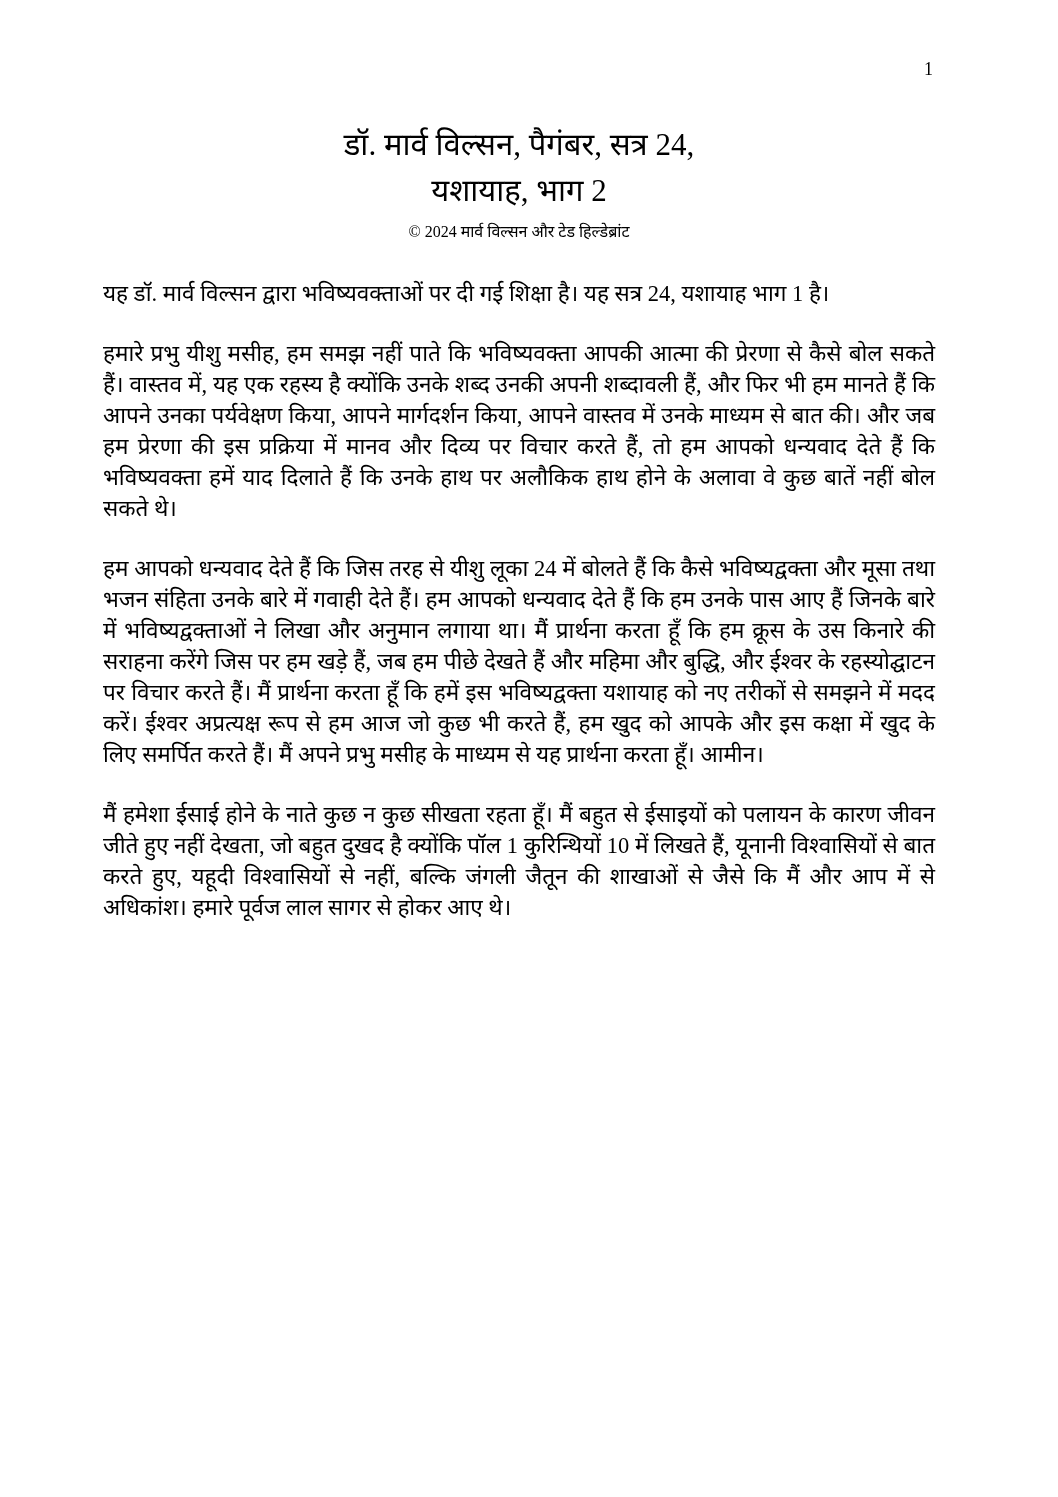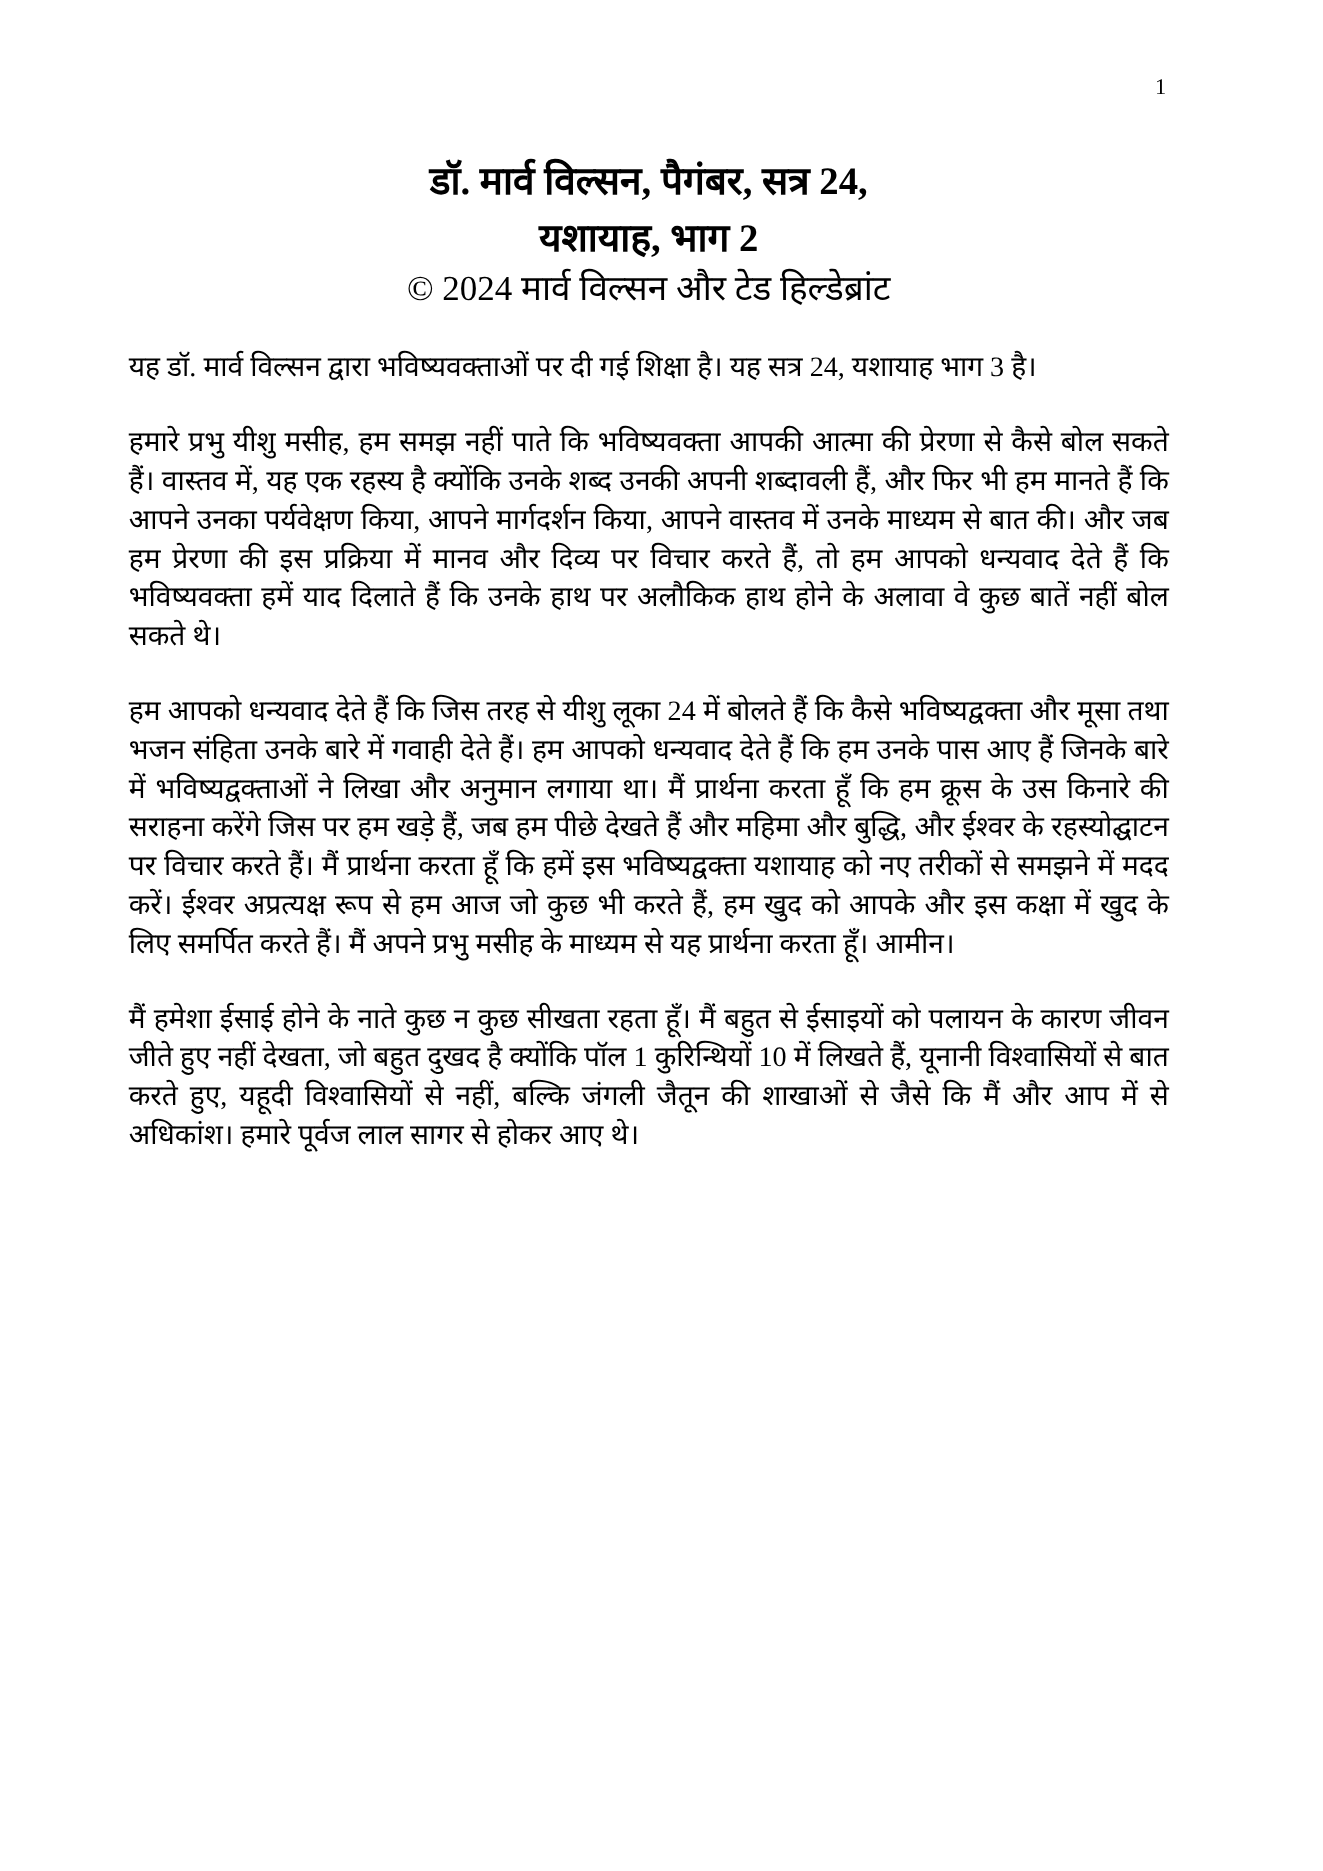--- a/index.html
+++ b/index.html
@@ -24,28 +24,28 @@
     color: #000000;
   }
   .content {
     position: absolute;
     left: 103px;
     top: 122px;
     width: 832px;
   }
   .doc-title {
     text-align: center;
-    font-weight: bold;
+    font-weight: normal;
     font-size: 31px;
     line-height: 46px;
     color: #000000;
   }
   .copyright {
     text-align: center;
-    font-size: 28px;
+    font-size: 16px;
     line-height: 28px;
     margin-top: 4px;
     color: #000000;
   }
   .paragraphs {
     margin-top: 32px;
   }
   .para {
     font-size: 22.5px;
     line-height: 31px;
@@ -61,18 +61,18 @@
 
 <div class="content">
   <div class="doc-title">
     <div>डॉ. मार्व विल्सन, पैगंबर, सत्र 24,</div>
     <div>यशायाह, भाग 2</div>
   </div>
 
   <div class="copyright">© 2024 मार्व विल्सन और टेड हिल्डेब्रांट</div>
 
   <div class="paragraphs">
-      <p class="para">यह डॉ. मार्व विल्सन द्वारा भविष्यवक्ताओं पर दी गई शिक्षा है। यह सत्र 24, यशायाह भाग 3 है।</p>
+      <p class="para">यह डॉ. मार्व विल्सन द्वारा भविष्यवक्ताओं पर दी गई शिक्षा है। यह सत्र 24, यशायाह भाग 1 है।</p>
       <p class="para">हमारे प्रभु यीशु मसीह, हम समझ नहीं पाते कि भविष्यवक्ता आपकी आत्मा की प्रेरणा से कैसे बोल सकते हैं। वास्तव में, यह एक रहस्य है क्योंकि उनके शब्द उनकी अपनी शब्दावली हैं, और फिर भी हम मानते हैं कि आपने उनका पर्यवेक्षण किया, आपने मार्गदर्शन किया, आपने वास्तव में उनके माध्यम से बात की। और जब हम प्रेरणा की इस प्रक्रिया में मानव और दिव्य पर विचार करते हैं, तो हम आपको धन्यवाद देते हैं कि भविष्यवक्ता हमें याद दिलाते हैं कि उनके हाथ पर अलौकिक हाथ होने के अलावा वे कुछ बातें नहीं बोल सकते थे।</p>
       <p class="para">हम आपको धन्यवाद देते हैं कि जिस तरह से यीशु लूका 24 में बोलते हैं कि कैसे भविष्यद्वक्ता और मूसा तथा भजन संहिता उनके बारे में गवाही देते हैं। हम आपको धन्यवाद देते हैं कि हम उनके पास आए हैं जिनके बारे में भविष्यद्वक्ताओं ने लिखा और अनुमान लगाया था। मैं प्रार्थना करता हूँ कि हम क्रूस के उस किनारे की सराहना करेंगे जिस पर हम खड़े हैं, जब हम पीछे देखते हैं और महिमा और बुद्धि, और ईश्वर के रहस्योद्घाटन पर विचार करते हैं। मैं प्रार्थना करता हूँ कि हमें इस भविष्यद्वक्ता यशायाह को नए तरीकों से समझने में मदद करें। ईश्वर अप्रत्यक्ष रूप से हम आज जो कुछ भी करते हैं, हम खुद को आपके और इस कक्षा में खुद के लिए समर्पित करते हैं। मैं अपने प्रभु मसीह के माध्यम से यह प्रार्थना करता हूँ। आमीन।</p>
       <p class="para">मैं हमेशा ईसाई होने के नाते कुछ न कुछ सीखता रहता हूँ। मैं बहुत से ईसाइयों को पलायन के कारण जीवन जीते हुए नहीं देखता, जो बहुत दुखद है क्योंकि पॉल 1 कुरिन्थियों 10 में लिखते हैं, यूनानी विश्वासियों से बात करते हुए, यहूदी विश्वासियों से नहीं, बल्कि जंगली जैतून की शाखाओं से जैसे कि मैं और आप में से अधिकांश। हमारे पूर्वज लाल सागर से होकर आए थे।</p>
     </div>
 </div>
 
 </body></html>

